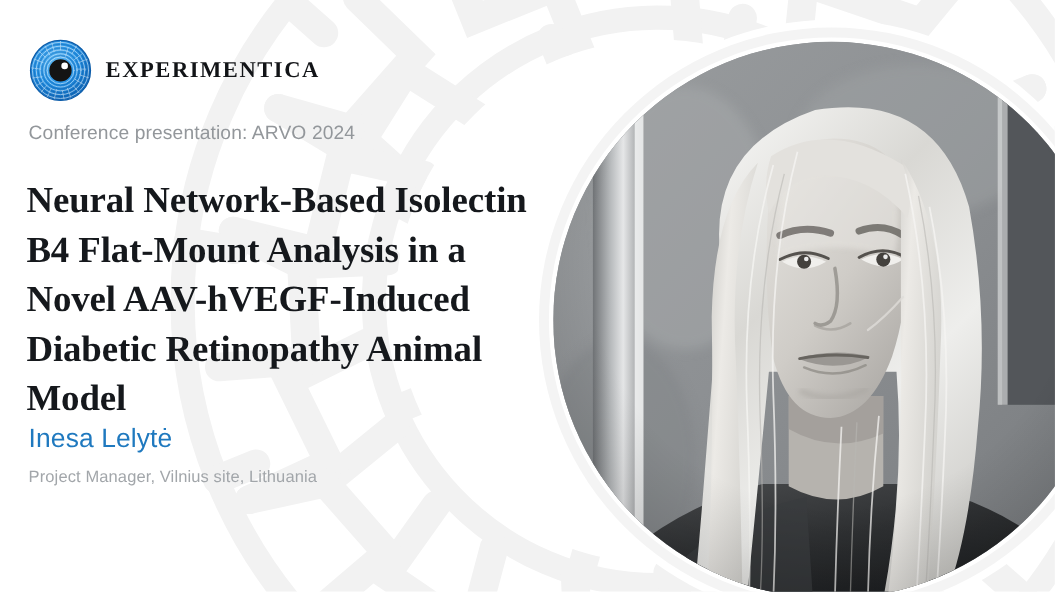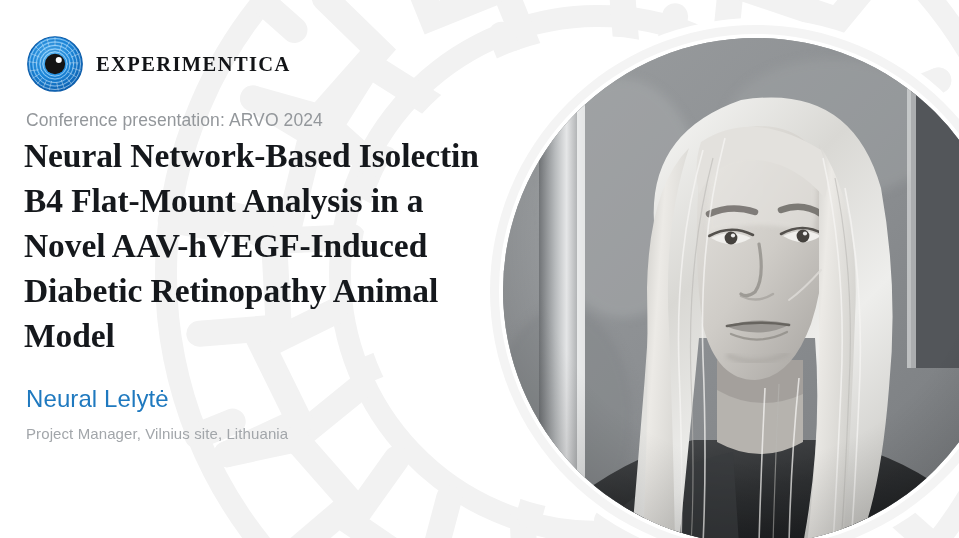--- a/index.html
+++ b/index.html
@@ -80,21 +80,21 @@
     left:2px; top:110px;
     font-size:17.5px;
     font-weight:400;
     letter-spacing:0.1px;
     color:#93979b;
     white-space:nowrap;
   }
 
   .title {
     position:absolute;
-    left:0px; top:133px;
+    left:0px; top:160px;
     width:475px;
     font-family:"Liberation Serif", serif;
     font-size:33.5px;
     font-weight:700;
     line-height:45px;
     letter-spacing:-0.1px;
     color:#15181c;
   }
 
   .presenter {
@@ -355,17 +355,17 @@
           <circle cx="56.5" cy="43" r="5.2" fill="#ffffff"></circle>
         </svg>
       </span>
       <span class="brand-name">EXPERIMENTICA</span>
     </div>
 
     <div class="eyebrow">Conference presentation: ARVO 2024</div>
 
     <h1 class="title">Neural Network-Based Isolectin B4 Flat-Mount Analysis in a Novel AAV-hVEGF-Induced Diabetic Retinopathy Animal Model</h1>
 
-    <div class="presenter">Neural Lelytė</div>
+    <div class="presenter">Inesa Lelytė</div>
     <div class="role">Project Manager, Vilnius site, Lithuania</div>
 
   </div>
 </div>
 
 </body></html>

